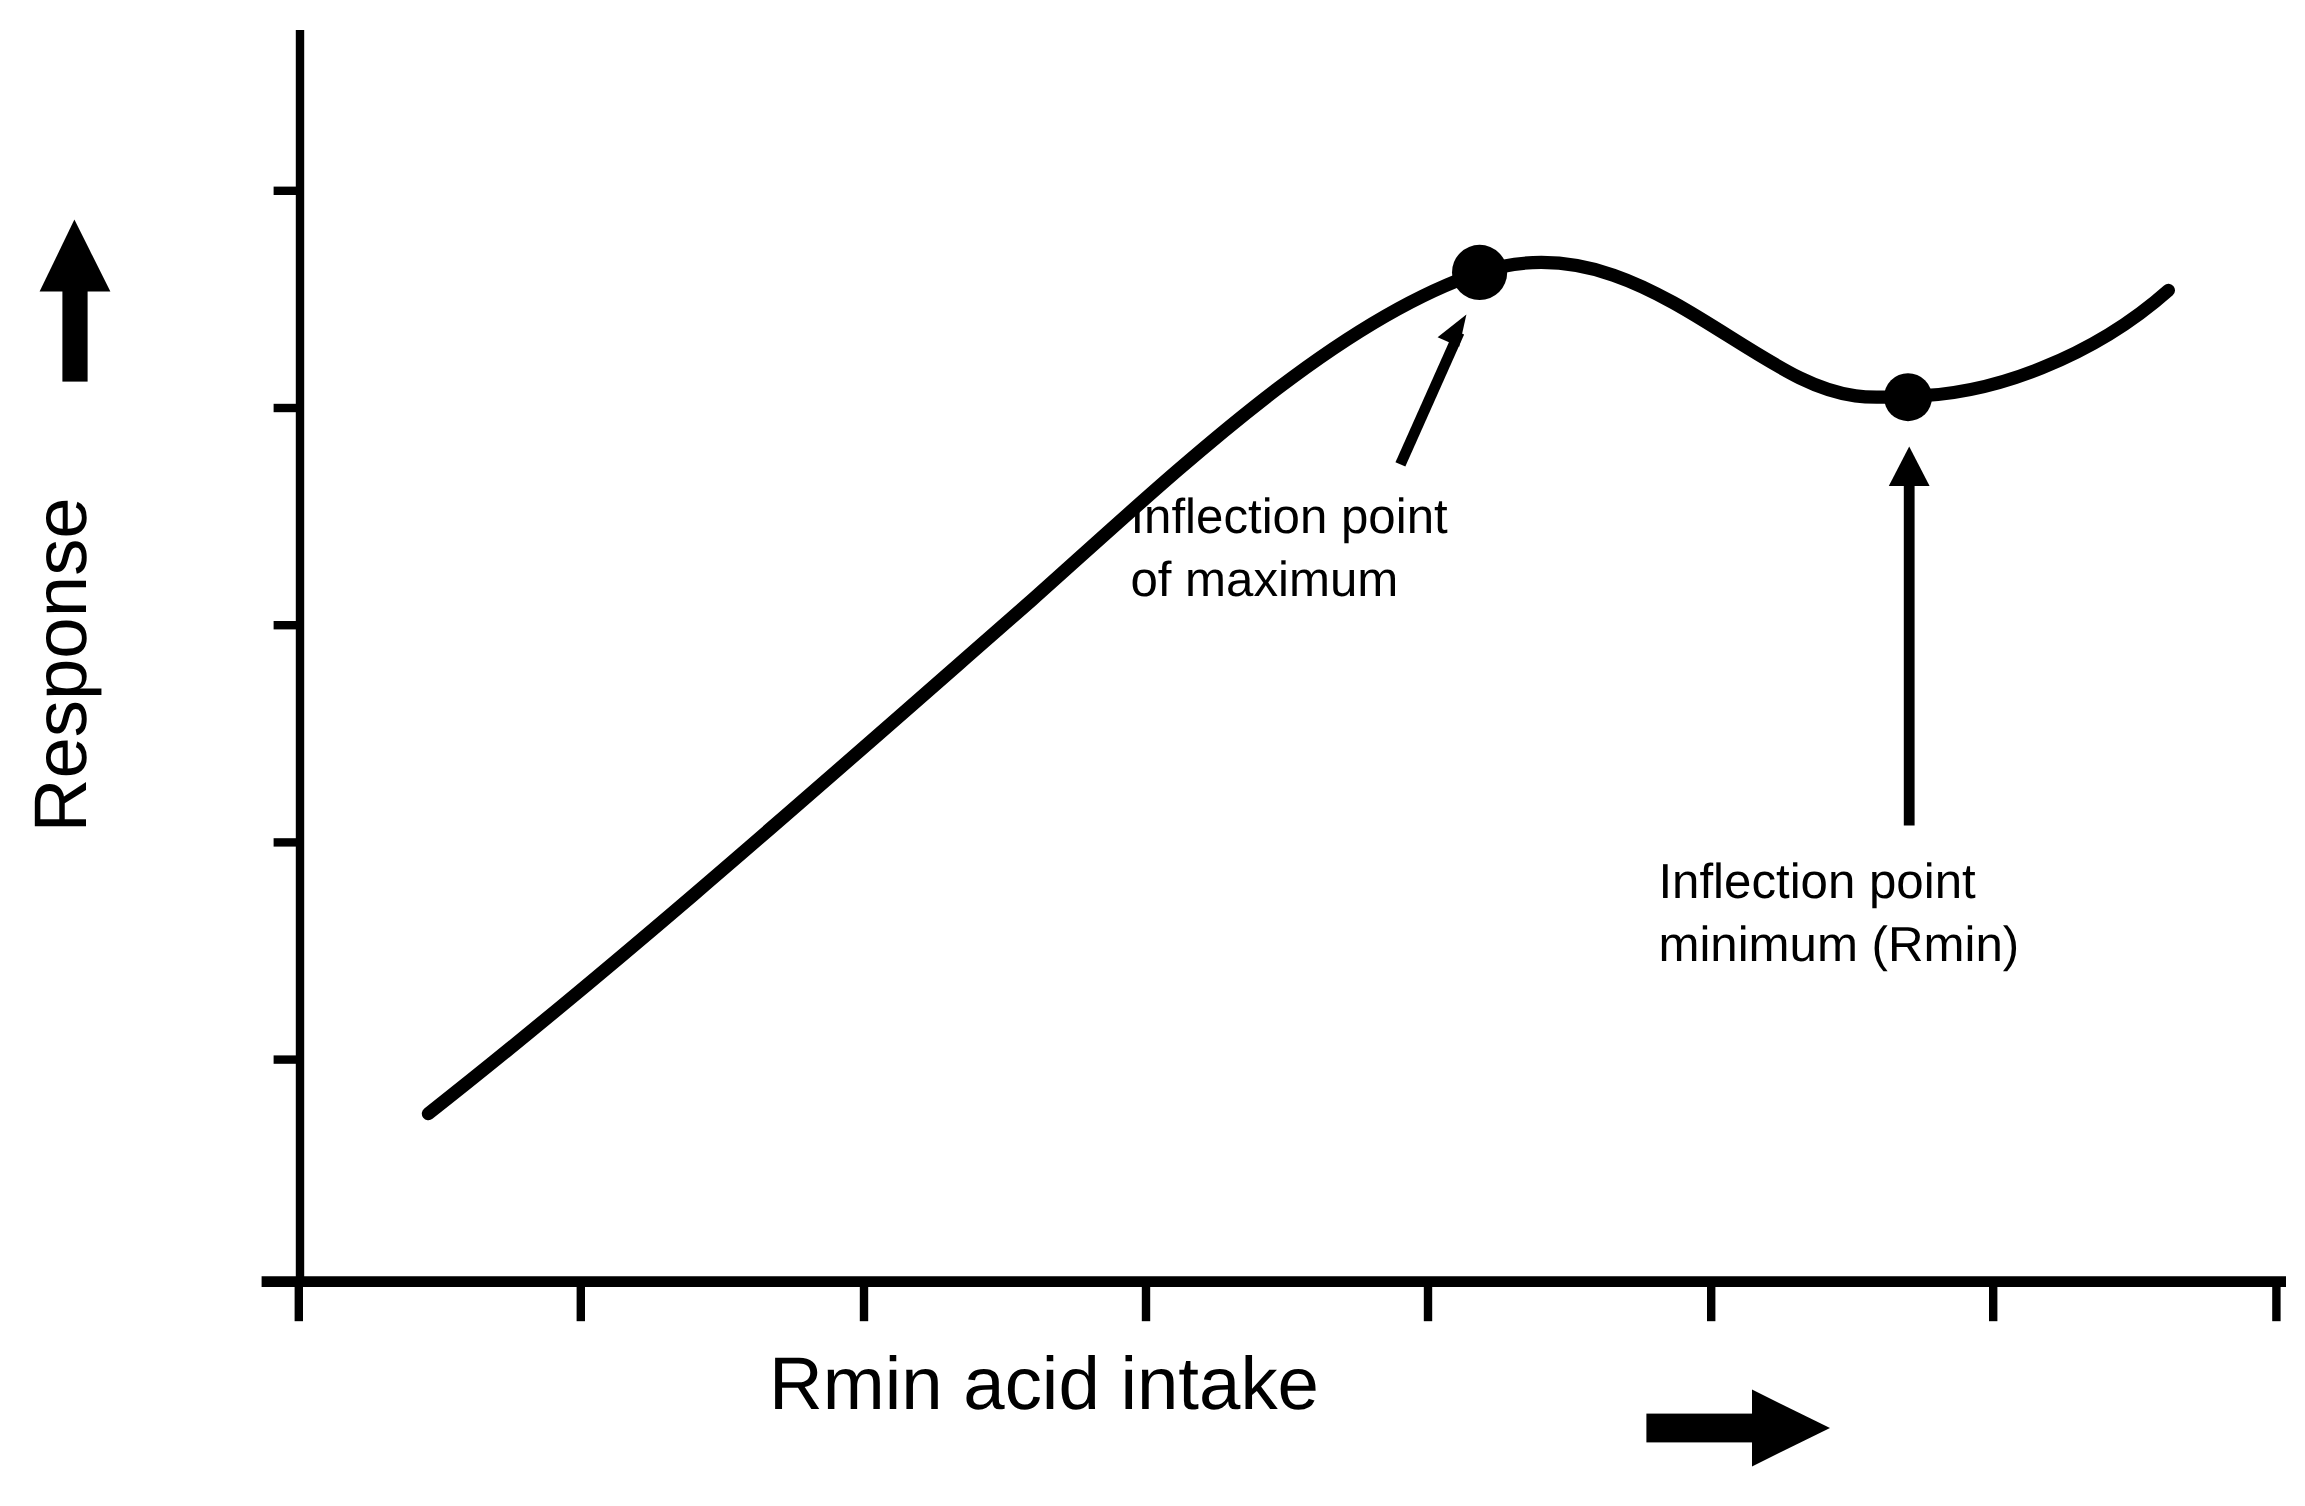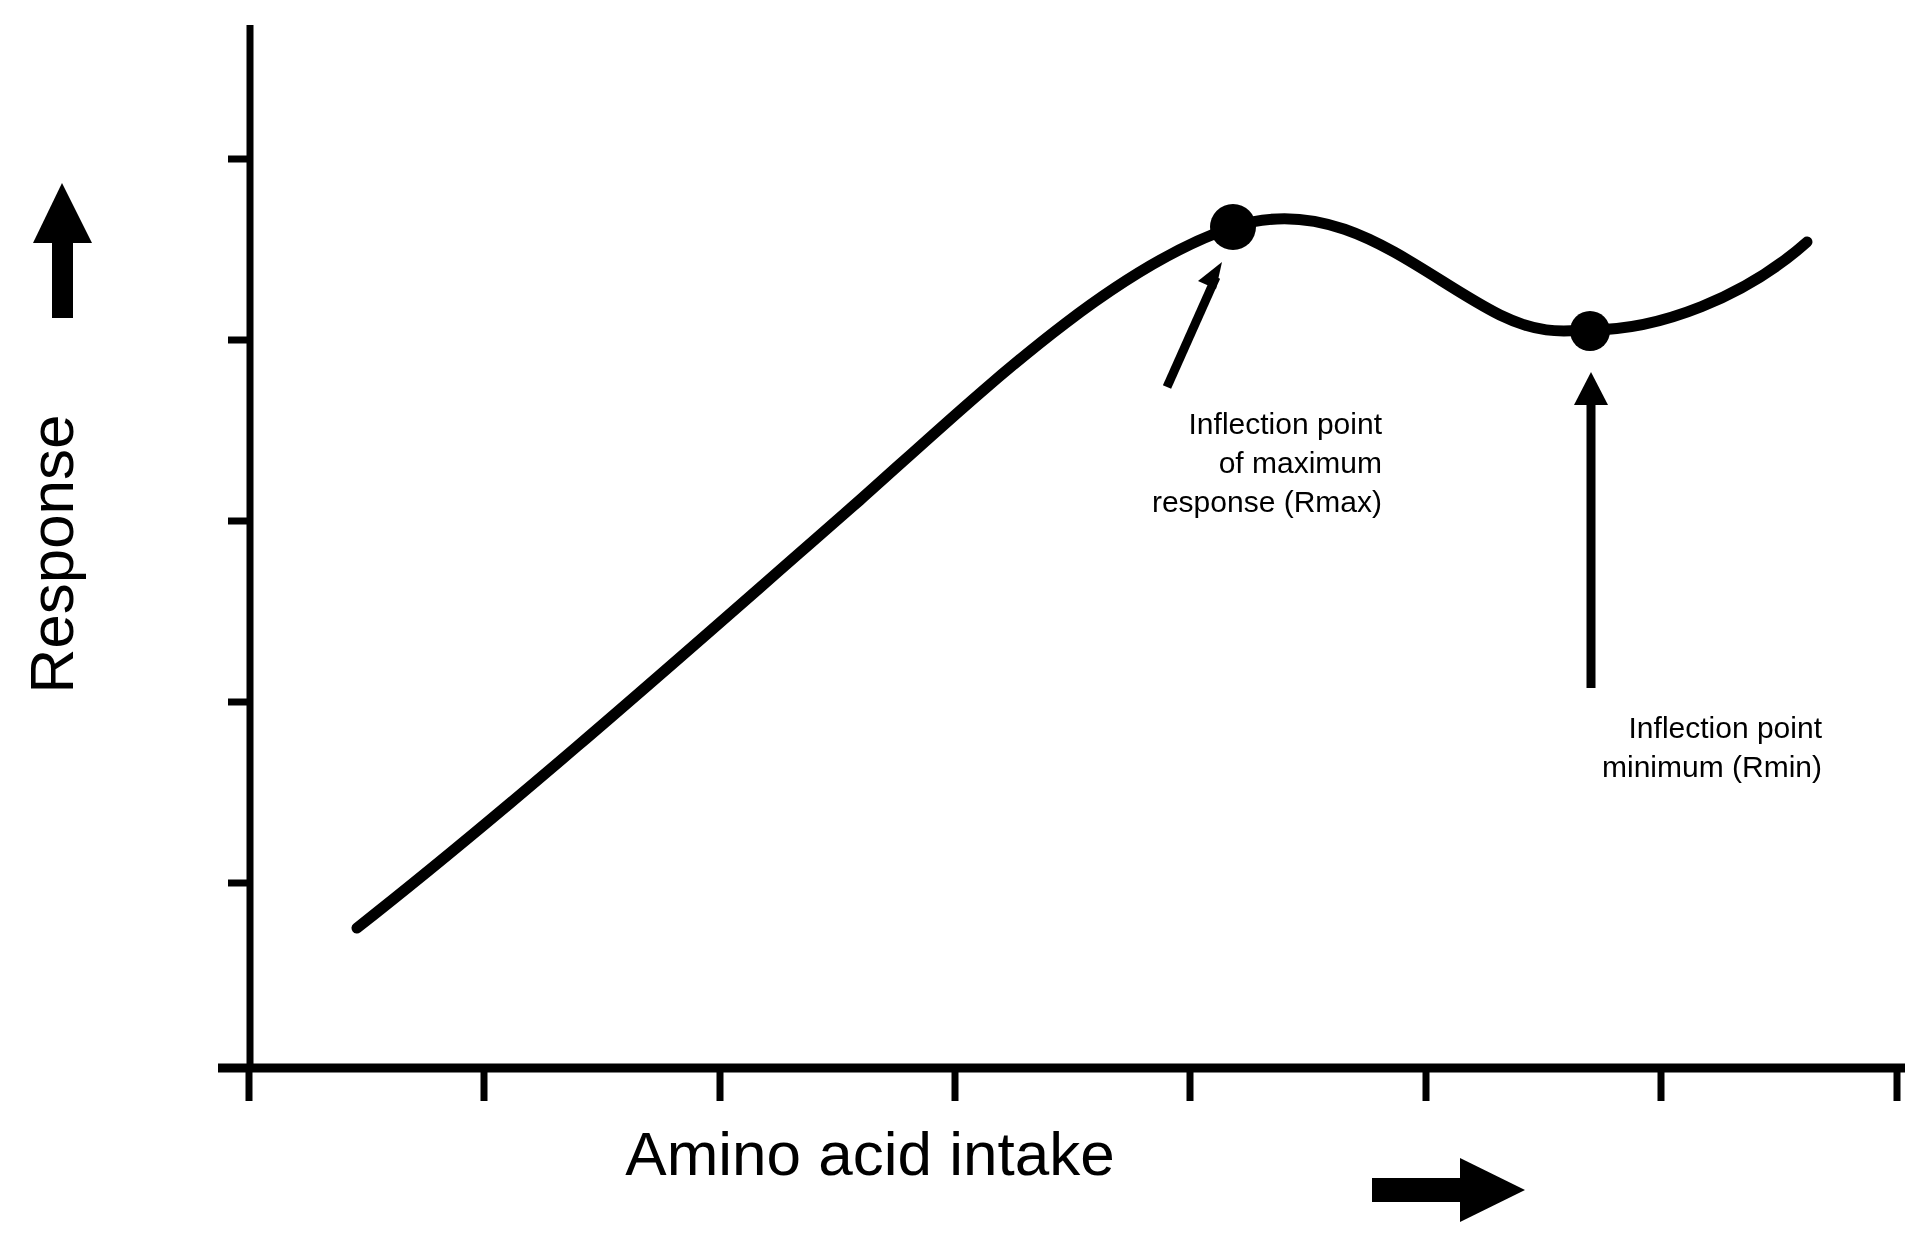--- a/index.html
+++ b/index.html
@@ -20,23 +20,23 @@
   }
   #plot-svg {
     position: absolute;
     left: 0;
     top: 0;
     width: 1921px;
     height: 1255px;
   }
   .annotation {
     position: absolute;
-    text-align: right;
+    text-align: left;
     font-family: "Liberation Sans", sans-serif;
-    font-size: 30px;
+    font-size: 41px;
     line-height: 1.30;
     color: #000000;
     white-space: nowrap;
     letter-spacing: 0px;
   }
   #ann-max {
     left: 942px;
     top: 404px;
     width: 440px;
   }
@@ -127,26 +127,25 @@
 
     <g>
       <rect x="1372" y="1178" width="100" height="24" fill="#000000"></rect>
       <polygon points="1525,1190 1460,1158 1460,1222" fill="#000000"></polygon>
     </g>
 
   </svg>
 
   <div id="y-axis-title">Response</div>
 
-  <div id="x-axis-title">Amino acid intake</div>
+  <div id="x-axis-title">Rmin acid intake</div>
 
   <div class="annotation" id="ann-max">
     <div>Inflection point</div>
     <div>of maximum</div>
-    <div>response (Rmax)</div>
   </div>
 
   <div class="annotation" id="ann-min">
     <div>Inflection point</div>
     <div>minimum (Rmin)</div>
   </div>
 
 </div>
 
 </body></html>

